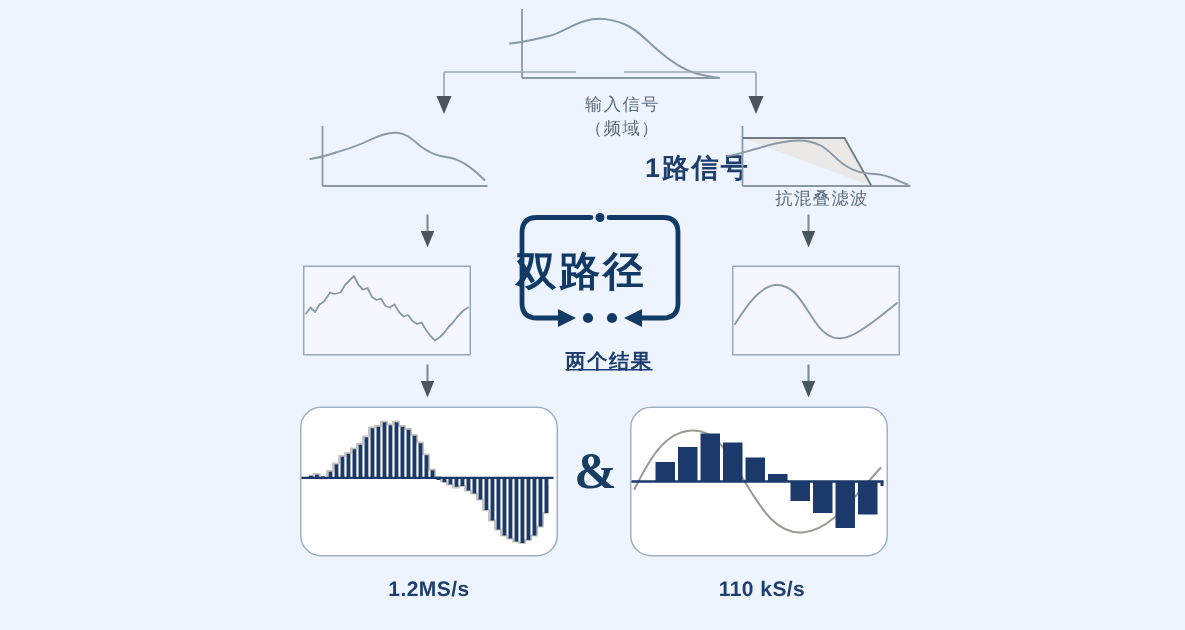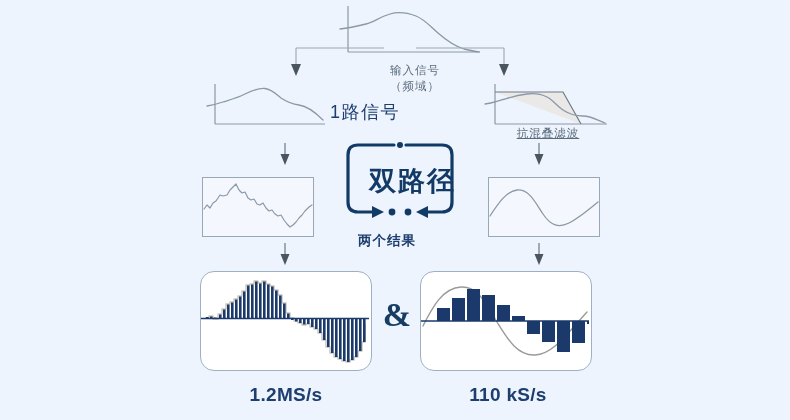--- a/index.html
+++ b/index.html
@@ -18,48 +18,48 @@
     color:#5a6b7d;
     font-size:11.5px;
     letter-spacing:1px;
     text-align:center;
     line-height:15px;
     white-space:nowrap;
   }
   .lbl-big{
     color:#1d3e6e;
     font-size:18px;
-    font-weight:normal;
+    font-weight:bold;
     letter-spacing:1.5px;
-    text-align:left;
+    text-align:right;
     white-space:nowrap;
   }
   .lbl-mid{
     color:#1d3e6e;
     font-size:13.5px;
     font-weight:bold;
     letter-spacing:1px;
     text-align:center;
     white-space:nowrap;
   }
   .lbl-rate{
     color:#1d3e6e;
-    font-size:19px;
+    font-size:14px;
     font-weight:bold;
     letter-spacing:0.3px;
     text-align:center;
     white-space:nowrap;
   }
   .lbl-center{
     color:#123a66;
     font-size:27px;
     font-weight:bold;
     letter-spacing:2px;
     white-space:nowrap;
-    text-align:right;
+    text-align:left;
   }
   .amp{
     color:#173d63;
     font-size:34px;
     font-weight:bold;
     font-family:"Liberation Serif","DejaVu Serif",serif;
     line-height:1;
   }
 
   
@@ -141,21 +141,21 @@
 
   <div style="left:485px;top:82px;width:130px;height:48px;">
     <svg width="130" height="48" viewBox="0 0 130 48">
       <path d="M10 2 L10 42" stroke="#8b98a6" stroke-width="1.2" fill="none"></path>
       <path d="M10 42 L122 42" stroke="#8b98a6" stroke-width="1.2" fill="none"></path>
       <path d="M10 10 L78 10 L96 42" fill="#e8e6e0" opacity="0.75" stroke="none"></path>
       <path d="M10 10 L78 10 L96 42" stroke="#6f7a86" stroke-width="1.2" fill="none"></path>
       <path d="M0 22 C8 21 12 19 20 17 C28 14.5 34 13 42 12 C50 11 56 12 62 15 C68 18 72 24 78 28 C84 32 90 34 98 34 C106 34 112 38 120 41" stroke="#8b98a6" stroke-width="1.3" fill="none" stroke-linecap="round"></path>
     </svg>
   </div>
-  <div class="lbl" style="left:478px;top:126px;width:140px;text-decoration:underline;">
+  <div class="lbl" style="left:478px;top:126px;width:140px;">
     <span>抗混叠滤波</span>
   </div>
 
   <div style="left:530px;top:143px;width:18px;height:24px;">
     <svg width="18" height="24" viewBox="0 0 18 24">
       <path d="M9 0 L9 12" stroke="#7d8a97" stroke-width="1.4" fill="none"></path>
       <polygon points="4.5,11 13.5,11 9,22" fill="#4a5560"></polygon>
     </svg>
   </div>
 
@@ -185,21 +185,21 @@
 
       <circle cx="48" cy="70" r="3.4" fill="#123a66"></circle>
       <circle cx="64" cy="70" r="3.4" fill="#123a66"></circle>
     </svg>
   </div>
 
   <div class="lbl-center" style="left:344px;top:163px;width:112px;">
     <span>双路径</span>
   </div>
 
-  <div class="lbl-mid" style="left:317px;top:232px;width:140px;">
+  <div class="lbl-mid" style="left:336px;top:232px;width:140px;text-decoration:underline;">
     <span>两个结果</span>
   </div>
 
   <div class="box-round" style="left:200px;top:271px;width:172px;height:100px;">
     <svg width="168" height="96" viewBox="0 0 168 96">
 
       <path d="M4 46 L8 46 L8 44 L12 44 L12 47 L17 47 L17 42 L21 42 L21 37 L25 37 L25 32 L29 32 L29 30 L33 30 L33 27 L37 27 L37 24 L41 24 L41 19 L45 19 L45 13 L49 13 L49 12 L53 12 L53 9 L57 9 L57 11 L61 11 L61 9 L65 9 L65 12 L69 12 L69 14 L73 14 L73 18 L77 18 L77 23 L81 23 L81 31 L85 31 L85 41 L89 41 L89 46 L93 46 L93 49 L97 49 L97 51 L101 51 L101 53 L105 53 L105 52 L109 52 L109 55 L113 55 L113 57 L117 57 L117 61 L121 61 L121 68 L125 68 L125 75 L129 75 L129 81 L133 81 L133 85 L137 85 L137 87 L141 87 L141 89 L145 89 L145 90 L149 90 L149 88 L153 88 L153 85 L157 85 L157 79 L161 79 L161 70 L164 70 L164 52" stroke="#c9c5bd" stroke-width="1.4" fill="none" stroke-linejoin="round"></path>
 
       <path d="M0 46.5 L168 46.5" stroke="#1b3a6b" stroke-width="1.5"></path>
 

